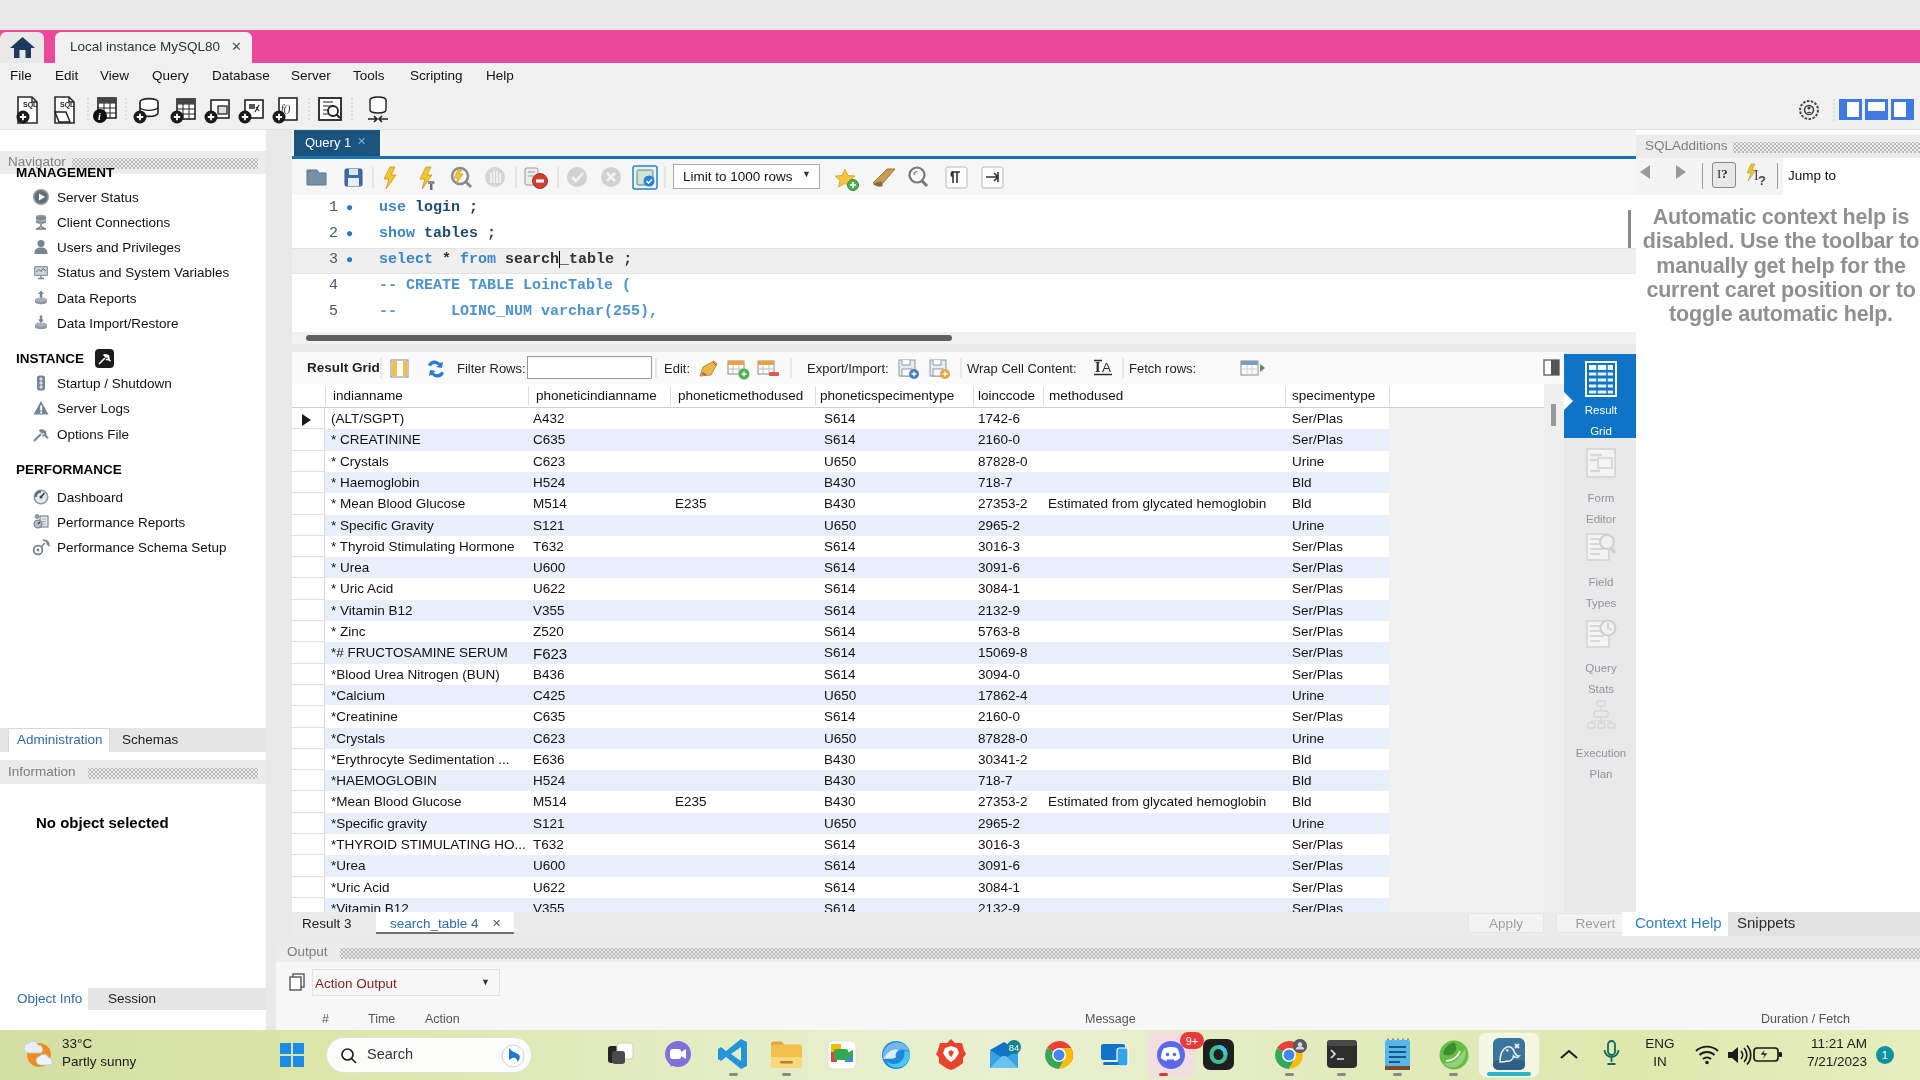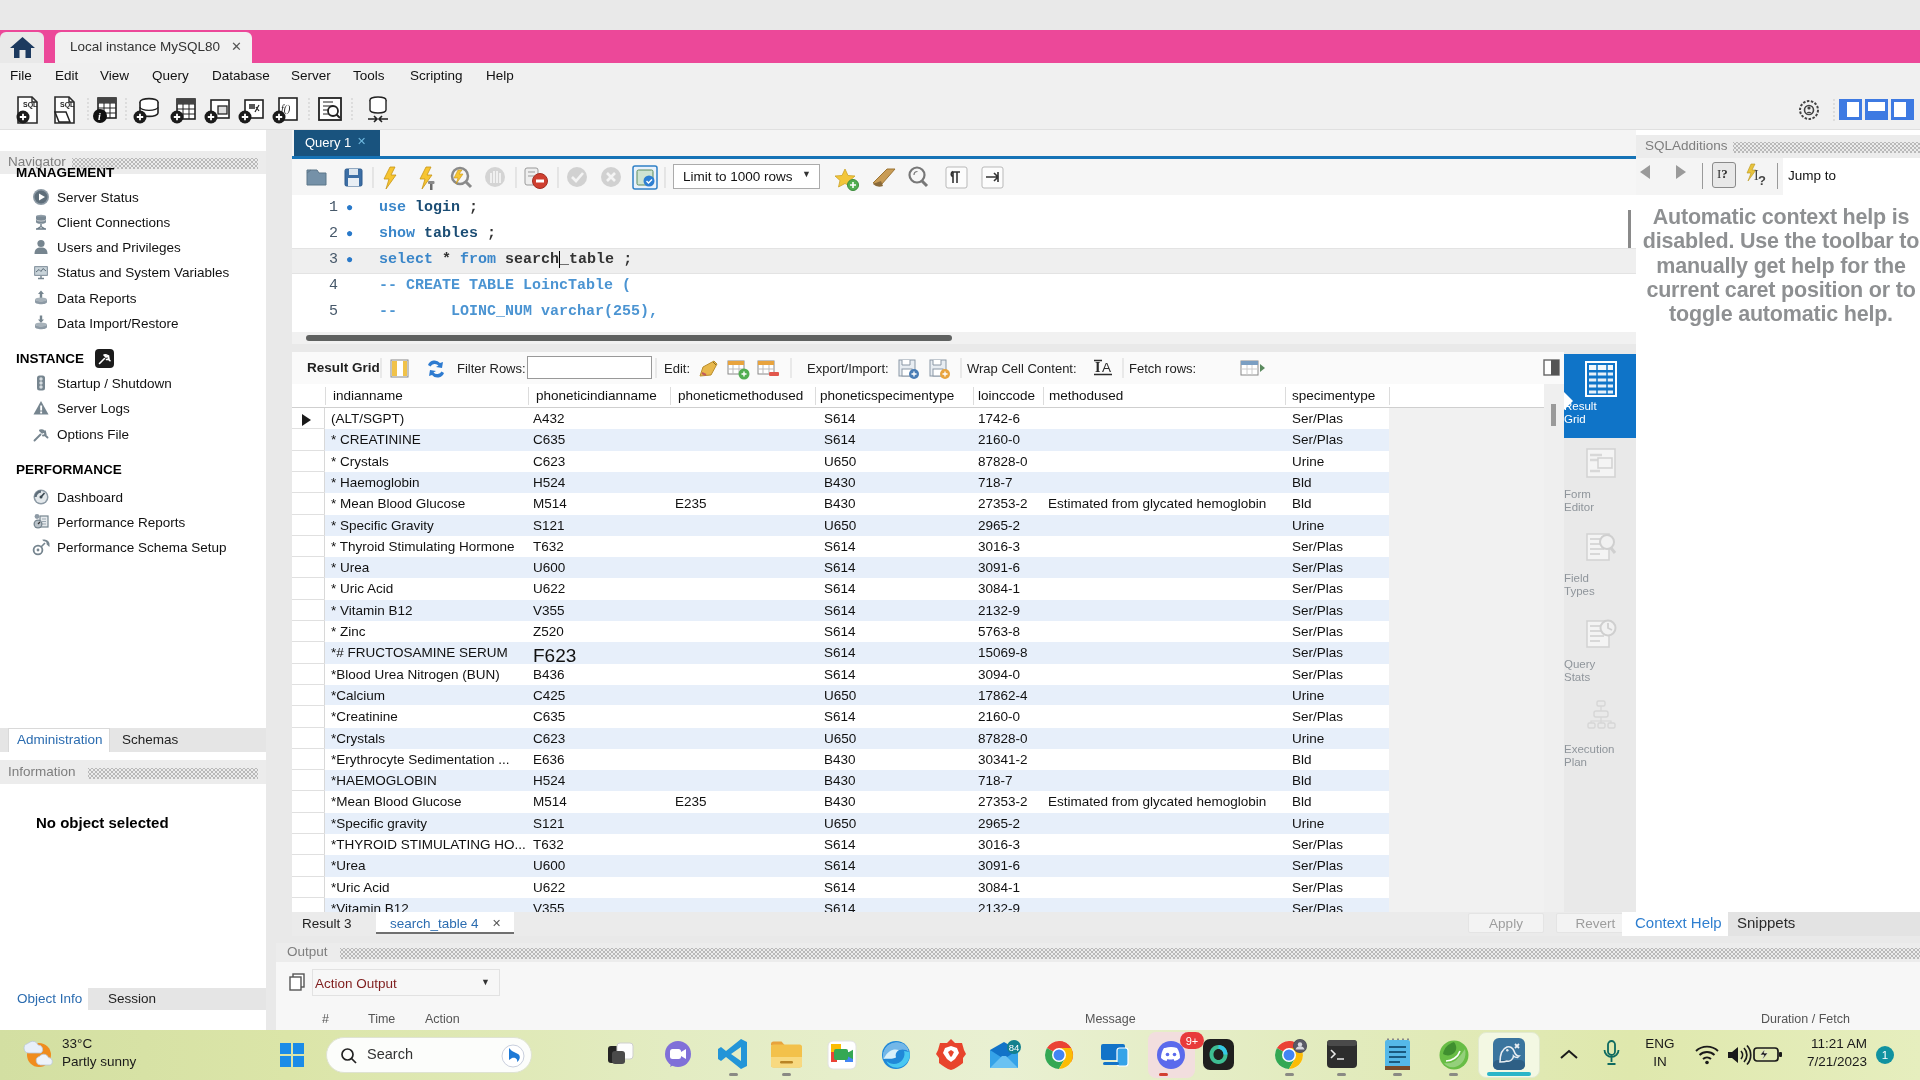--- a/index.html
+++ b/index.html
@@ -47,21 +47,21 @@
   #blueline { position:absolute; top:26px; left:0; width:1355px; height:3px; background:#1673b6; }
   #edtoolbar { position:absolute; top:29px; left:0; width:1355px; height:36px; background:#f6f6f6; }
   #editor { position:absolute; top:65px; left:0; width:1355px; height:137px; background:#ffffff; font-family:"Liberation Mono", monospace; font-size:15px; font-weight:bold; }
   #hscroll { position:absolute; top:202px; left:0; width:1355px; height:12px; background:#f1f1f1; }
   #hscroll .thumb { position:absolute; top:3px; left:14px; width:646px; height:6px; background:#5f6160; border-radius:3px; }
   #splitter1 { position:absolute; top:214px; left:0; width:1355px; height:8px; background:#e9e9e9; }
   #rg-toolbar { position:absolute; top:222px; left:0; width:1355px; height:32px; background:#fafafa; }
   #grid { position:absolute; top:254px; left:0; width:1252px; height:528px; background:#ffffff; }
   #grid-scroll { position:absolute; top:254px; left:1252px; width:20px; height:528px; background:#efefef; }
   #sidebtns { position:absolute; top:222px; left:1272px; width:74px; height:584px; background:#e9e9e9; }
-  .sbtxt { position:absolute; width:74px; font-size:11.5px; color:#8f959b; line-height:13px; }
+  .sbtxt { position:absolute; width:74px; text-align:center; font-size:11.5px; color:#8f959b; line-height:21px; }
   #sidegap { position:absolute; top:254px; left:1346px; width:9px; height:528px; background:#e9e9e9; }
   #restabs { position:absolute; top:782px; left:0; width:1355px; height:24px; background:#ebebeb; }
 
   
   #rightpanel { top:130px; left:1636px; width:284px; height:900px; background:#ffffff; }
 
   
   #output { top:936px; left:276px; width:1644px; height:94px; background:#f6f6f6; }
 
   
@@ -563,21 +563,21 @@
       <div class="abs" style="left:33px;top:237.0px;width:1064px;height:16px;background:#ffffff;overflow:hidden">
       <span class="abs" style="left:6px;top:3px;font-size:13.5px;color:#111;white-space:nowrap">* Zinc</span>
       <span class="abs" style="left:208px;top:3px;font-size:13.5px;color:#111;white-space:nowrap">Z520</span>
       <span class="abs" style="left:499px;top:3px;font-size:13.5px;color:#111;white-space:nowrap">S614</span>
       <span class="abs" style="left:653px;top:3px;font-size:13.5px;color:#111;white-space:nowrap">5763-8</span>
       <span class="abs" style="left:967px;top:3px;font-size:13.5px;color:#111;white-space:nowrap">Ser/Plas</span>
       </div>
       <div class="abs" style="left:0;top:257.3px;width:33px;height:1px;background:#e0e0e0"></div>
       <div class="abs" style="left:33px;top:258.3px;width:1064px;height:21.3px;background:#e7effa;overflow:hidden">
       <span class="abs" style="left:6px;top:3px;font-size:13.5px;color:#111;white-space:nowrap">*# FRUCTOSAMINE SERUM</span>
-      <span class="abs" style="left:208px;top:3px;font-size:19px;color:#111;white-space:nowrap">F623</span>
+      <span class="abs" style="left:208px;top:3px;font-size:15px;color:#111;white-space:nowrap">F623</span>
       <span class="abs" style="left:499px;top:3px;font-size:13.5px;color:#111;white-space:nowrap">S614</span>
       <span class="abs" style="left:653px;top:3px;font-size:13.5px;color:#111;white-space:nowrap">15069-8</span>
       <span class="abs" style="left:967px;top:3px;font-size:13.5px;color:#111;white-space:nowrap">Ser/Plas</span>
       </div>
       <div class="abs" style="left:0;top:278.6px;width:33px;height:1px;background:#e0e0e0"></div>
       <div class="abs" style="left:33px;top:279.6px;width:1064px;height:21.3px;background:#ffffff;overflow:hidden">
       <span class="abs" style="left:6px;top:3px;font-size:13.5px;color:#111;white-space:nowrap">*Blood Urea Nitrogen (BUN)</span>
       <span class="abs" style="left:208px;top:3px;font-size:13.5px;color:#111;white-space:nowrap">B436</span>
       <span class="abs" style="left:499px;top:3px;font-size:13.5px;color:#111;white-space:nowrap">S614</span>
       <span class="abs" style="left:653px;top:3px;font-size:13.5px;color:#111;white-space:nowrap">3094-0</span>

